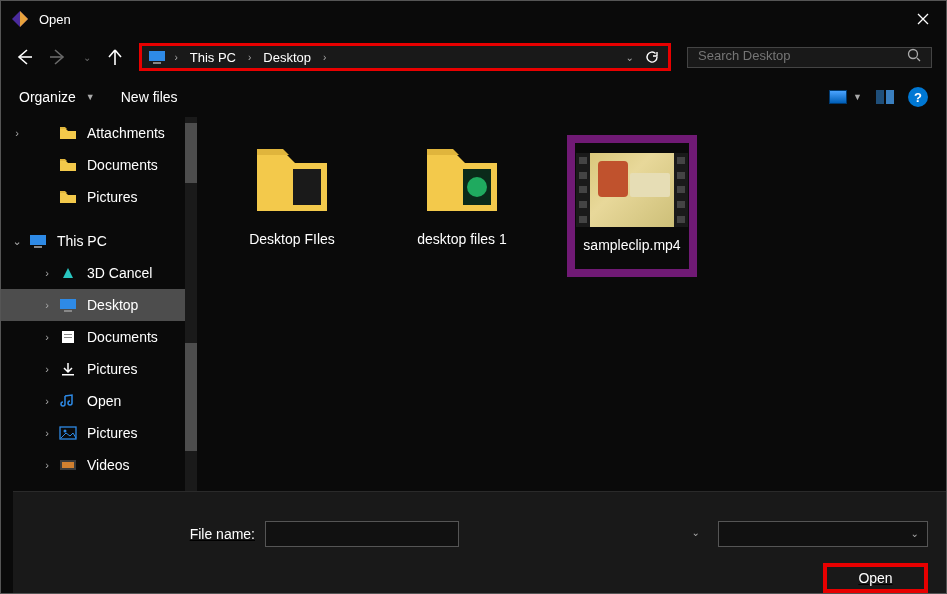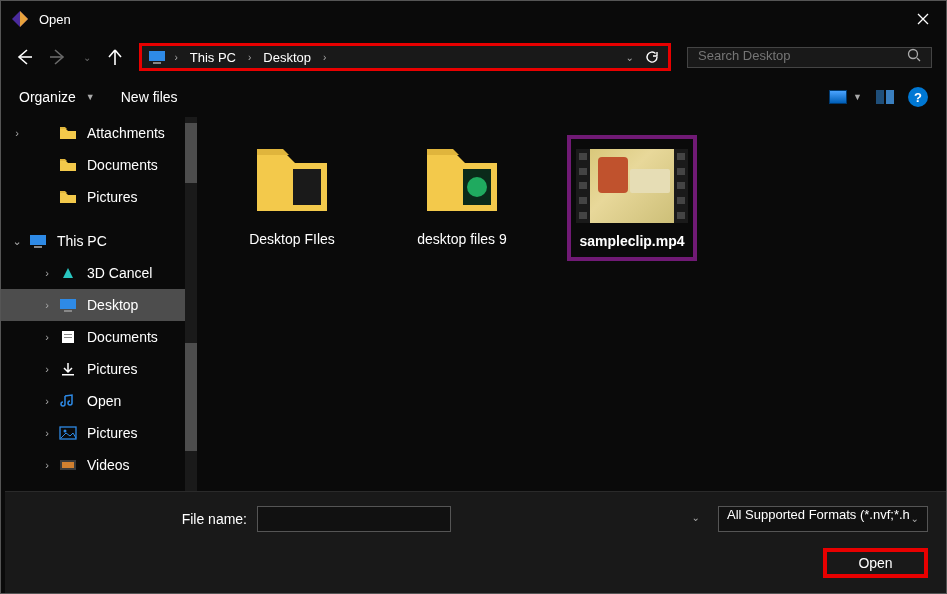--- a/index.html
+++ b/index.html
@@ -53,33 +53,33 @@
 .tree-item.selected { background:#4d4d4d; }
 .tree-item .indent0 { width:26px; }
 .tree-item .indent1 { width:26px; }
 .tree-item .expand { width:16px; color:#aaa; font-size:11px; display:flex; justify-content:center; }
 .folder-icon { width:18px; height:14px; }
 .this-pc-icon { width:18px; height:14px; }
 .item-label { margin-left:6px; }
 
 .content { flex:1; background:#0a0a0a; padding:18px 0 0 30px; display:flex; gap:40px; align-items:flex-start; }
 .file-item { width:130px; display:flex; flex-direction:column; align-items:center; color:#fff; font-size:14px; cursor:pointer; }
-.file-item.highlighted { border:4px solid #701a75; padding:10px 6px 8px;font-weight:bold; }
+.file-item.highlighted { border:8px solid #701a75; padding:10px 6px 16px; }
 .folder-thumb { width:86px; height:86px; position:relative; }
 .folder-thumb svg { width:100%; height:100%; }
 .file-label { margin-top:10px; text-align:center; }
 
 .video-thumb { width:112px; height:74px; background:#202020; display:flex; }
 .perfs { width:14px; background:#1a1a1a; display:flex; flex-direction:column; justify-content:space-around; }
 .perfs div { width:8px; height:7px; background:#444; margin:0 auto; }
 .video-img { flex:1; background:linear-gradient(135deg,#d9c77a 0%,#e8d89a 40%,#cdbf78 100%); position:relative; overflow:hidden; }
 .video-img::before { content:""; position:absolute; top:8px; left:8px; width:30px; height:36px; background:#c0522d; border-radius:4px; }
 .video-img::after { content:""; position:absolute; top:20px; left:40px; width:40px; height:24px; background:#e6ddb5; border-radius:2px; }
 
-.footer { position:absolute; bottom:0; left:4px; right:0; height:102px; border-top:1px solid #2a2a2a; background:#191919; padding:14px 18px 0; }
+.footer { position:absolute; bottom:0; left:12px; right:0; height:102px; border-top:1px solid #2a2a2a; background:#191919; padding:29px 18px 0;text-decoration:underline; }
 .fn-row { display:flex; align-items:center; gap:10px; }
 .fn-label { color:#fff; font-size:14px; width:224px; text-align:right; }
 .fn-input { flex:1; height:26px; background:#111; border:1px solid #555; color:#fff; padding:0 8px; font-size:13px; }
 .fn-input-wrap { flex:1; position:relative; }
 .fn-caret { position:absolute; right:8px; top:6px; color:#aaa; font-size:10px; }
 .filter-select { width:210px; height:26px; background:#111; border:1px solid #555; color:#fff; font-size:13px; padding:0 22px 0 8px; position:relative; white-space:nowrap; overflow:hidden; }
 .filter-caret { position:absolute; right:8px; top:6px; color:#aaa; font-size:10px; }
 
 .btn-row { display:flex; justify-content:flex-end; gap:14px; margin-top:16px; }
 .btn { width:105px; height:30px; border:1px solid #777; color:#fff; font-size:14px; display:flex; align-items:center; justify-content:center; cursor:pointer; background:#191919; }
@@ -327,21 +327,21 @@
       </div>
       <div class="file-item">
         <div class="folder-thumb">
           <svg viewBox="0 0 86 86">
               <path d="M8 20 H38 L46 28 H78 V76 H8 Z" fill="#f3c94b"></path>
               <path d="M8 14 H34 L40 20 H8 Z" fill="#e0b53c"></path>
               <rect x="44" y="34" width="28" height="36" fill="#0a2a1a"></rect>
               <circle cx="58" cy="52" r="10" fill="#1faa5f"></circle>
             </svg>
         </div>
-        <div class="file-label">desktop files 9</div>
+        <div class="file-label">desktop files 1</div>
       </div>
       <div class="file-item highlighted">
         <div class="video-thumb">
           <div class="perfs">
               <div></div>
               <div></div>
               <div></div>
               <div></div>
               <div></div>
             </div>
@@ -361,21 +361,20 @@
 
   <div class="footer">
     <div class="fn-row">
       <div class="fn-label">File name:</div>
       <div class="fn-input-wrap">
         <input class="fn-input" value="" style="">
         <span class="fn-caret">⌄</span>
       </div>
       <div style="position:relative;">
         <div class="filter-select">
-          <span>All Supported Formats (*.nvf;*.h</span>
           <span class="filter-caret">⌄</span>
         </div>
       </div>
     </div>
     <div class="btn-row">
       <div class="btn open">Open</div>
     </div>
   </div>
 
 </div>

